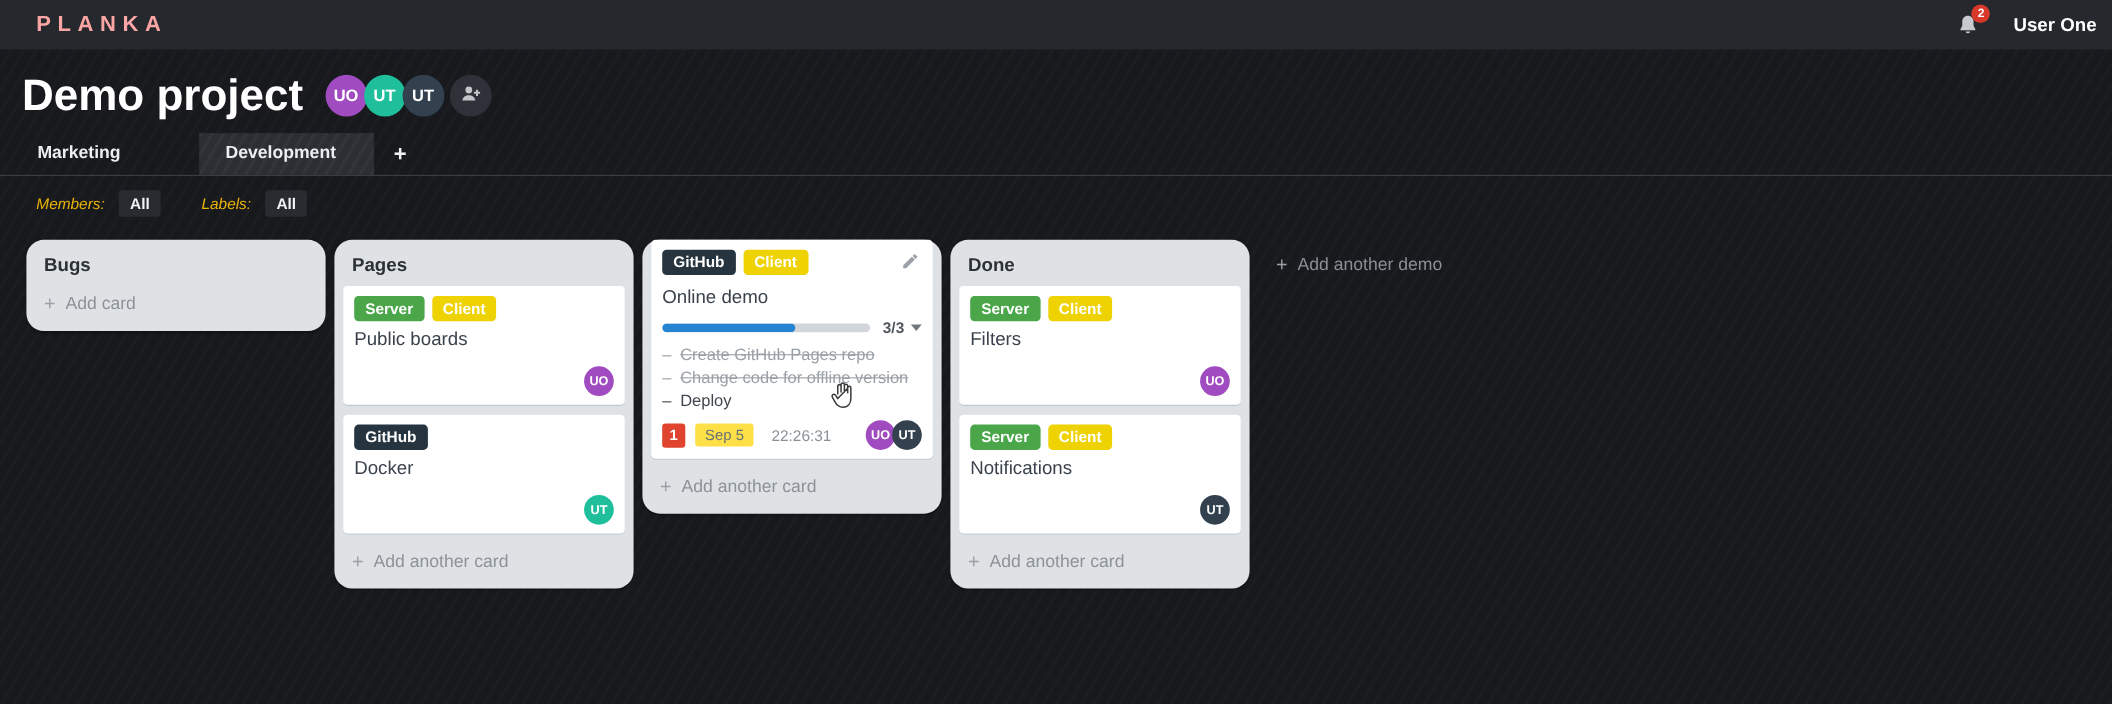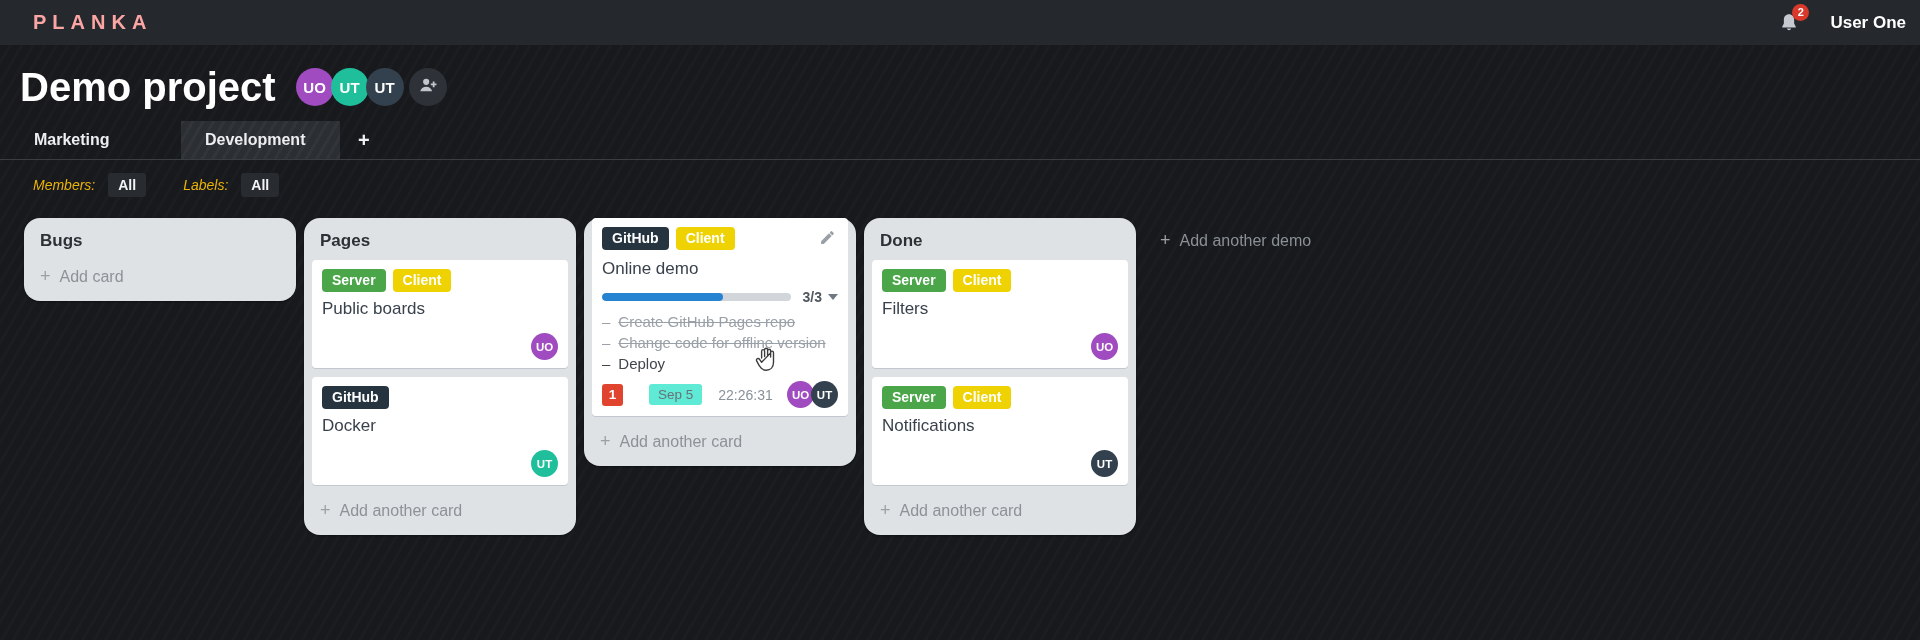--- a/index.html
+++ b/index.html
@@ -113,22 +113,22 @@
   .task.done { color:#9aa0a7; }
   .task.done .task-text { text-decoration:line-through; }
   .task.pending { color:#40464d; }
   .card-footer { display:flex; align-items:center; margin-top:7px; }
   .notif-count {
     background:#e0432e; color:#fff; font-size:13.5px; font-weight:bold;
     min-width:21px; height:22px; border-radius:3px; text-align:center;
     display:flex; align-items:center; justify-content:center; padding:0 5px;
   }
   .due-badge {
-    background:#5eead4; color:#697077; font-size:13.5px;
-    padding:3px 9px; border-radius:3px; margin-left:26px; cursor:pointer;
+    background:#fde047; color:#697077; font-size:13.5px;
+    padding:3px 9px; border-radius:3px; margin-left:9px; cursor:pointer;
   }
   .timer { color:#8a9199; font-size:14px; margin-left:16px; cursor:pointer; }
   .footer-avatars { margin-left:auto; display:flex; }
 
   .add-card-row, .add-list-row {
     display:flex; align-items:center; color:#8d9298; font-size:16px;
     cursor:pointer;
   }
   .add-card-row { padding:6px 16px 10px; }
   .plus { font-size:18px; font-weight:normal; margin-right:9px; color:#9aa0a6; }

